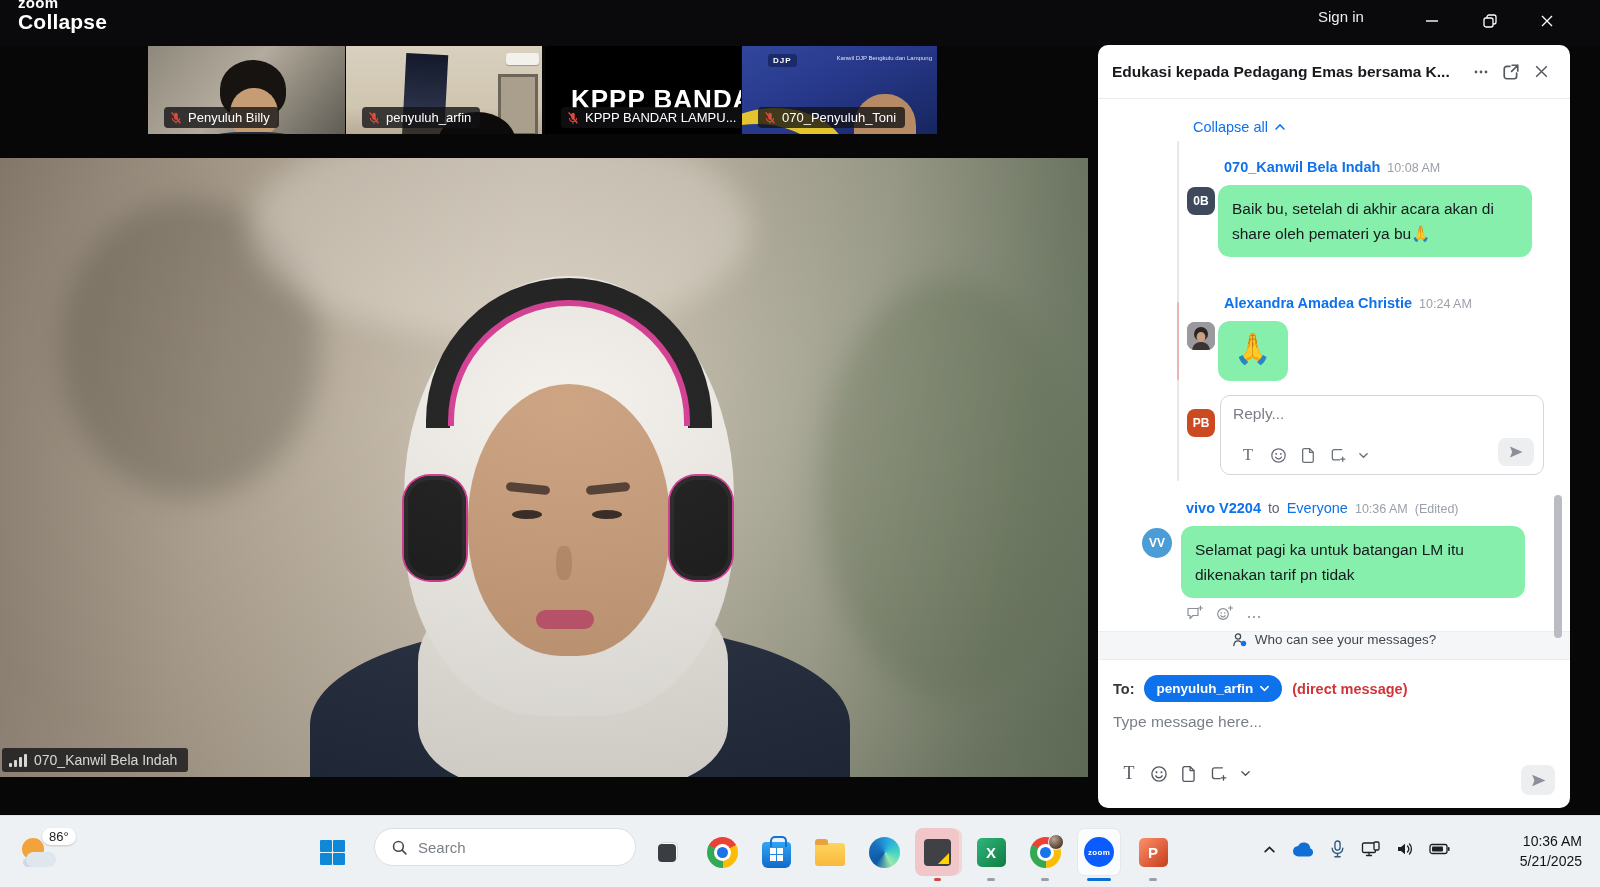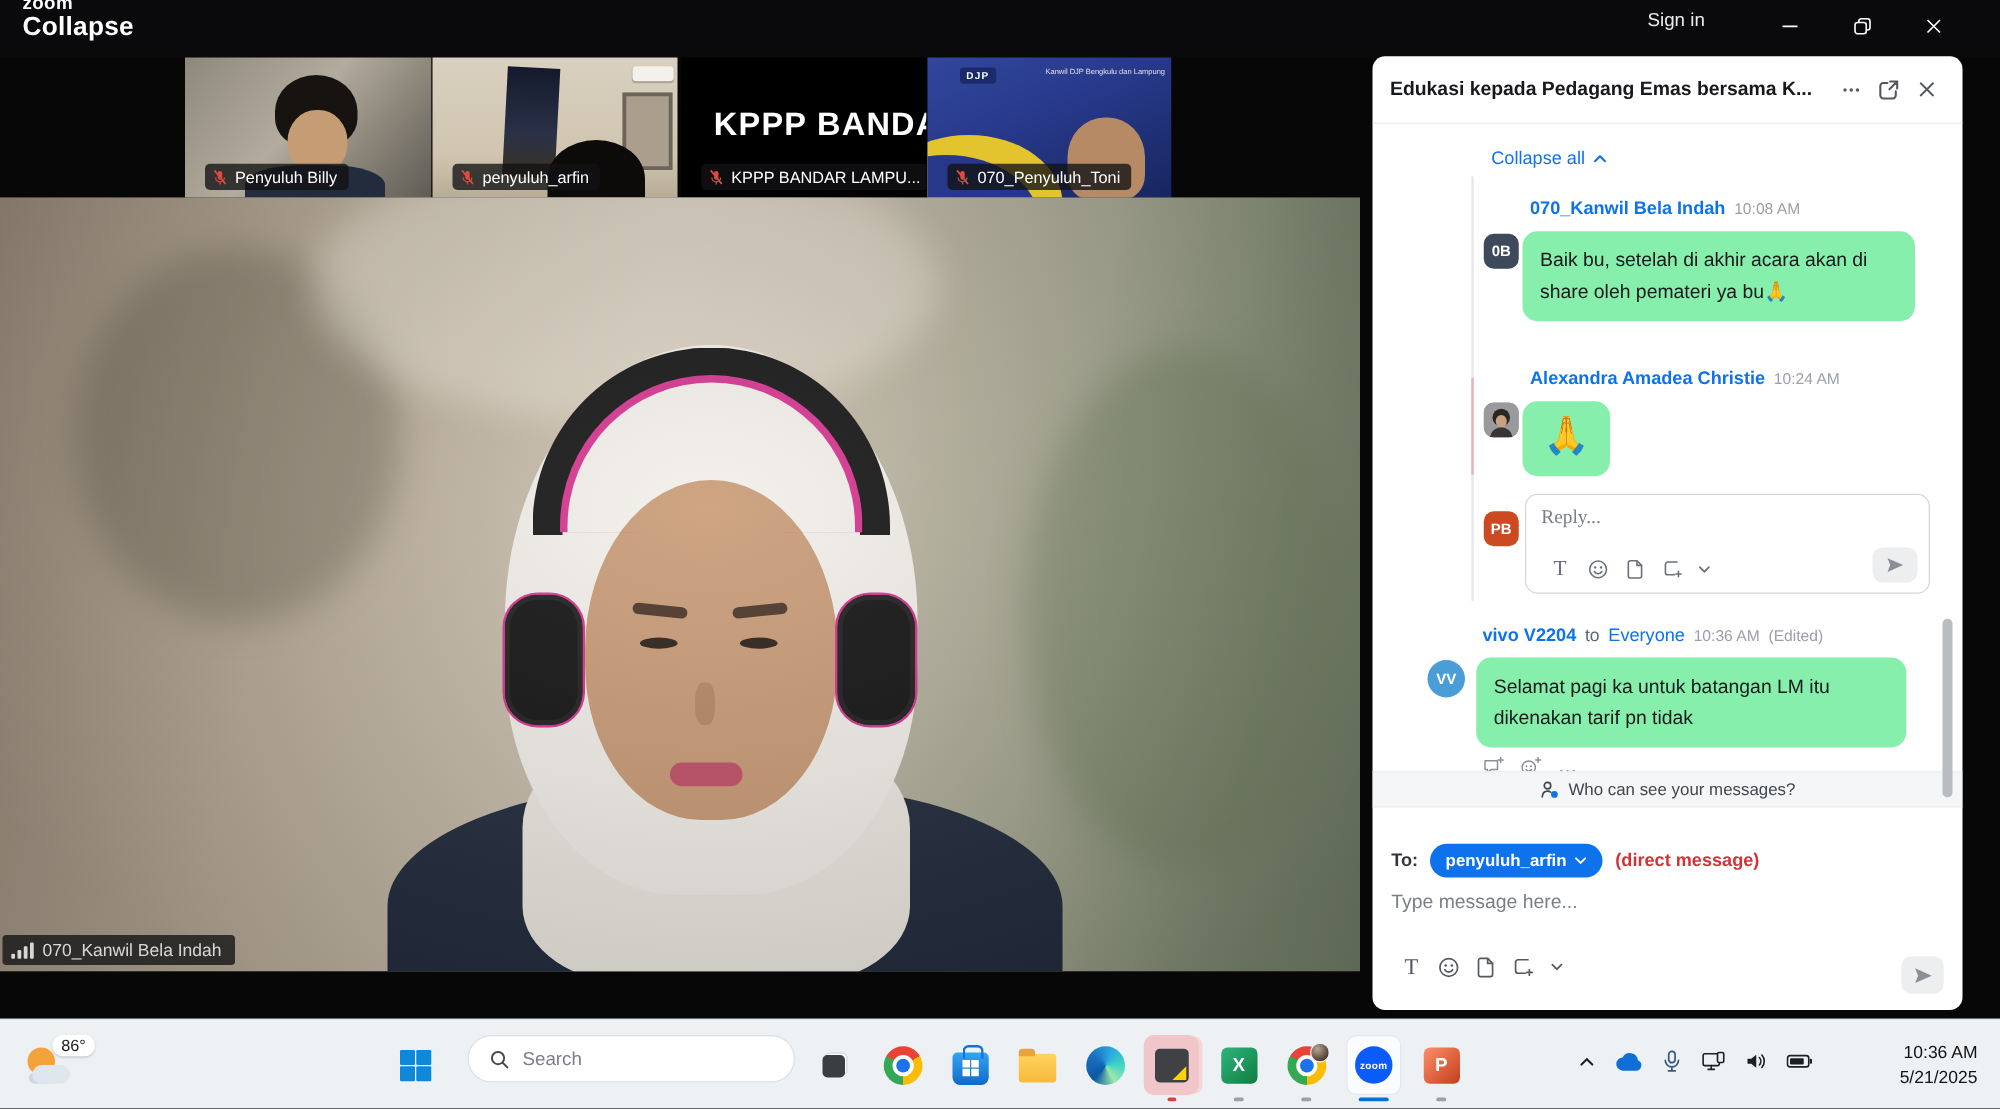--- a/index.html
+++ b/index.html
@@ -10,21 +10,21 @@
   
   .titlebar { position:absolute; left:0; top:0; width:1600px; height:46px; background:#0a0a0c; }
   .brand { position:absolute; left:18px; top:-5px; color:#fff; line-height:1.05; }
   .brand .b1 { font-size:15px; font-weight:600; letter-spacing:.3px; }
   .brand .b2 { font-size:21px; font-weight:700; letter-spacing:.2px; }
   .signin { position:absolute; left:1318px; top:8px; color:#ececec; font-size:15px; cursor:default; }
   .winbtn { position:absolute; top:4px; width:46px; height:34px; display:flex; align-items:center; justify-content:center; color:#fff; }
   .winbtn svg { display:block; }
 
   
-  .tile { position:absolute; top:46px; height:112px; background:#000; overflow:hidden; }
+  .tile { position:absolute; top:46px; height:88px; background:#000; overflow:hidden; }
   .tile-label { position:absolute; left:16px; bottom:6px; display:flex; align-items:center; gap:5px;
     background:rgba(18,18,20,.78); border-radius:4px; padding:3px 9px 3px 5px; color:#fff; font-size:13px; white-space:nowrap; }
   .tile1 { left:148px; width:197px; background:linear-gradient(130deg,#8e887c,#b3ab9d 45%,#8c867a 70%,#5f5c55); }
   .t1-hair { position:absolute; left:72px; top:14px; width:66px; height:58px; border-radius:50% 50% 40% 40%; background:#171310; }
   .t1-face { position:absolute; left:82px; top:42px; width:48px; height:52px; border-radius:48%; background:#c59c74; }
   .t1-body { position:absolute; left:48px; top:86px; width:112px; height:40px; border-radius:40% 40% 0 0; background:#232c3c; }
   .tile2 { left:346px; width:196px; background:linear-gradient(180deg,#d9d0bf,#cfc5b0 70%,#b7ad97); }
   .t2-ac { position:absolute; left:160px; top:7px; width:33px; height:12px; border-radius:3px; background:#f3f1ec; box-shadow:0 1px 1px rgba(0,0,0,.25); }
   .t2-window { position:absolute; left:152px; top:28px; width:40px; height:62px; background:#a99f8c; border:3px solid #6d6557; }
   .t2-banner { position:absolute; left:58px; top:8px; width:42px; height:88px; background:linear-gradient(180deg,#141a2b,#2a3148 60%,#3a3220); transform:rotate(3deg); }
@@ -69,27 +69,27 @@
   .collapse { position:absolute; left:95px; top:74px; display:flex; align-items:center; gap:6px; color:#0E72ED; font-size:14.5px; }
   .threadline { position:absolute; left:79px; top:96px; width:2px; height:340px; background:#e6e7e9; border-radius:1px; }
   .threadline-pink { position:absolute; left:79px; top:257px; width:2px; height:78px; background:#eab4b4; border-radius:1px; }
   .avatar { position:absolute; width:28px; height:28px; border-radius:8px; color:#fff; font-size:12px; font-weight:700; display:flex; align-items:center; justify-content:center; }
   .msg-head { position:absolute; display:flex; align-items:baseline; gap:7px; white-space:nowrap; }
   .msg-name { color:#0E72ED; font-size:14.5px; font-weight:700; }
   .msg-time { color:#9ba0a8; font-size:12.5px; }
   .msg-muted { color:#5f6670; font-size:14px; }
   .bubble { position:absolute; background:#86efac; border-radius:12px; padding:11px 14px; font-size:15.5px; line-height:25px; color:#17191c; }
   .replybox { position:absolute; left:122px; top:350px; width:324px; height:80px; border:1px solid #d3d6db; border-radius:10px; background:#fff; }
-  .replybox input { position:absolute; left:12px; top:9px; width:230px; border:0; outline:none; font-size:15.5px; color:#3c4046; font-family:Liberation Serif, serif; }
+  .replybox input { position:absolute; left:12px; top:9px; width:230px; border:0; outline:none; font-size:15.5px; color:#3c4046; font-family:Liberation Sans, sans-serif; }
   .replybox input::placeholder, .composeinput::placeholder, .tb-search input::placeholder { color:#7a7f87; opacity:1; }
   .icorow { position:absolute; display:flex; align-items:center; color:#6b7078; }
   .icorow .ico { width:30px; display:flex; justify-content:center; }
   .sendbtn { position:absolute; display:flex; align-items:center; justify-content:center; background:#eceef0; border-radius:8px; color:#8a8f98; }
   .actions { position:absolute; display:flex; gap:12px; color:#8a8f98; }
-  .privacy { position:absolute; left:0; top:572px; width:472px; height:29px; background:#f5f6f7; border-top:1px solid #ededee; border-bottom:1px solid #ededee; display:flex; align-items:center; justify-content:center; gap:7px; color:#41454c; font-size:13.5px; }
+  .privacy { position:absolute; left:0; top:586px; width:472px; height:29px; background:#f5f6f7; border-top:1px solid #ededee; border-bottom:1px solid #ededee; display:flex; align-items:flex-start; justify-content:center; gap:7px; color:#41454c; font-size:13.5px; }
   .to-row { position:absolute; left:15px; top:630px; display:flex; align-items:center; gap:10px;font-weight:bold; }
   .to-label { font-size:14.5px; color:#33373d; }
   .to-pill { height:27px; display:flex; align-items:center; gap:6px; padding:0 12px; background:#0E72ED; border-radius:14px; color:#fff; font-size:13.5px; }
   .direct-note { color:#D13438; font-size:14.5px; }
   .composeinput { position:absolute; left:15px; top:668px; width:400px; border:0; outline:none; background:transparent; font-size:15.5px; color:#3c4046; font-family:"Liberation Sans",sans-serif; }
   .chat-scroll { position:absolute; left:456px; top:450px; width:8px; height:143px; border-radius:4px; background:#b9bdc2; }
 
   
   .taskbar { position:absolute; left:0; top:815px; width:1600px; height:72px; background:#eef1f4; border-top:1px solid #e2e5e9; }
   .tb-weather { position:absolute; left:14px; top:10px; width:56px; height:52px; }

